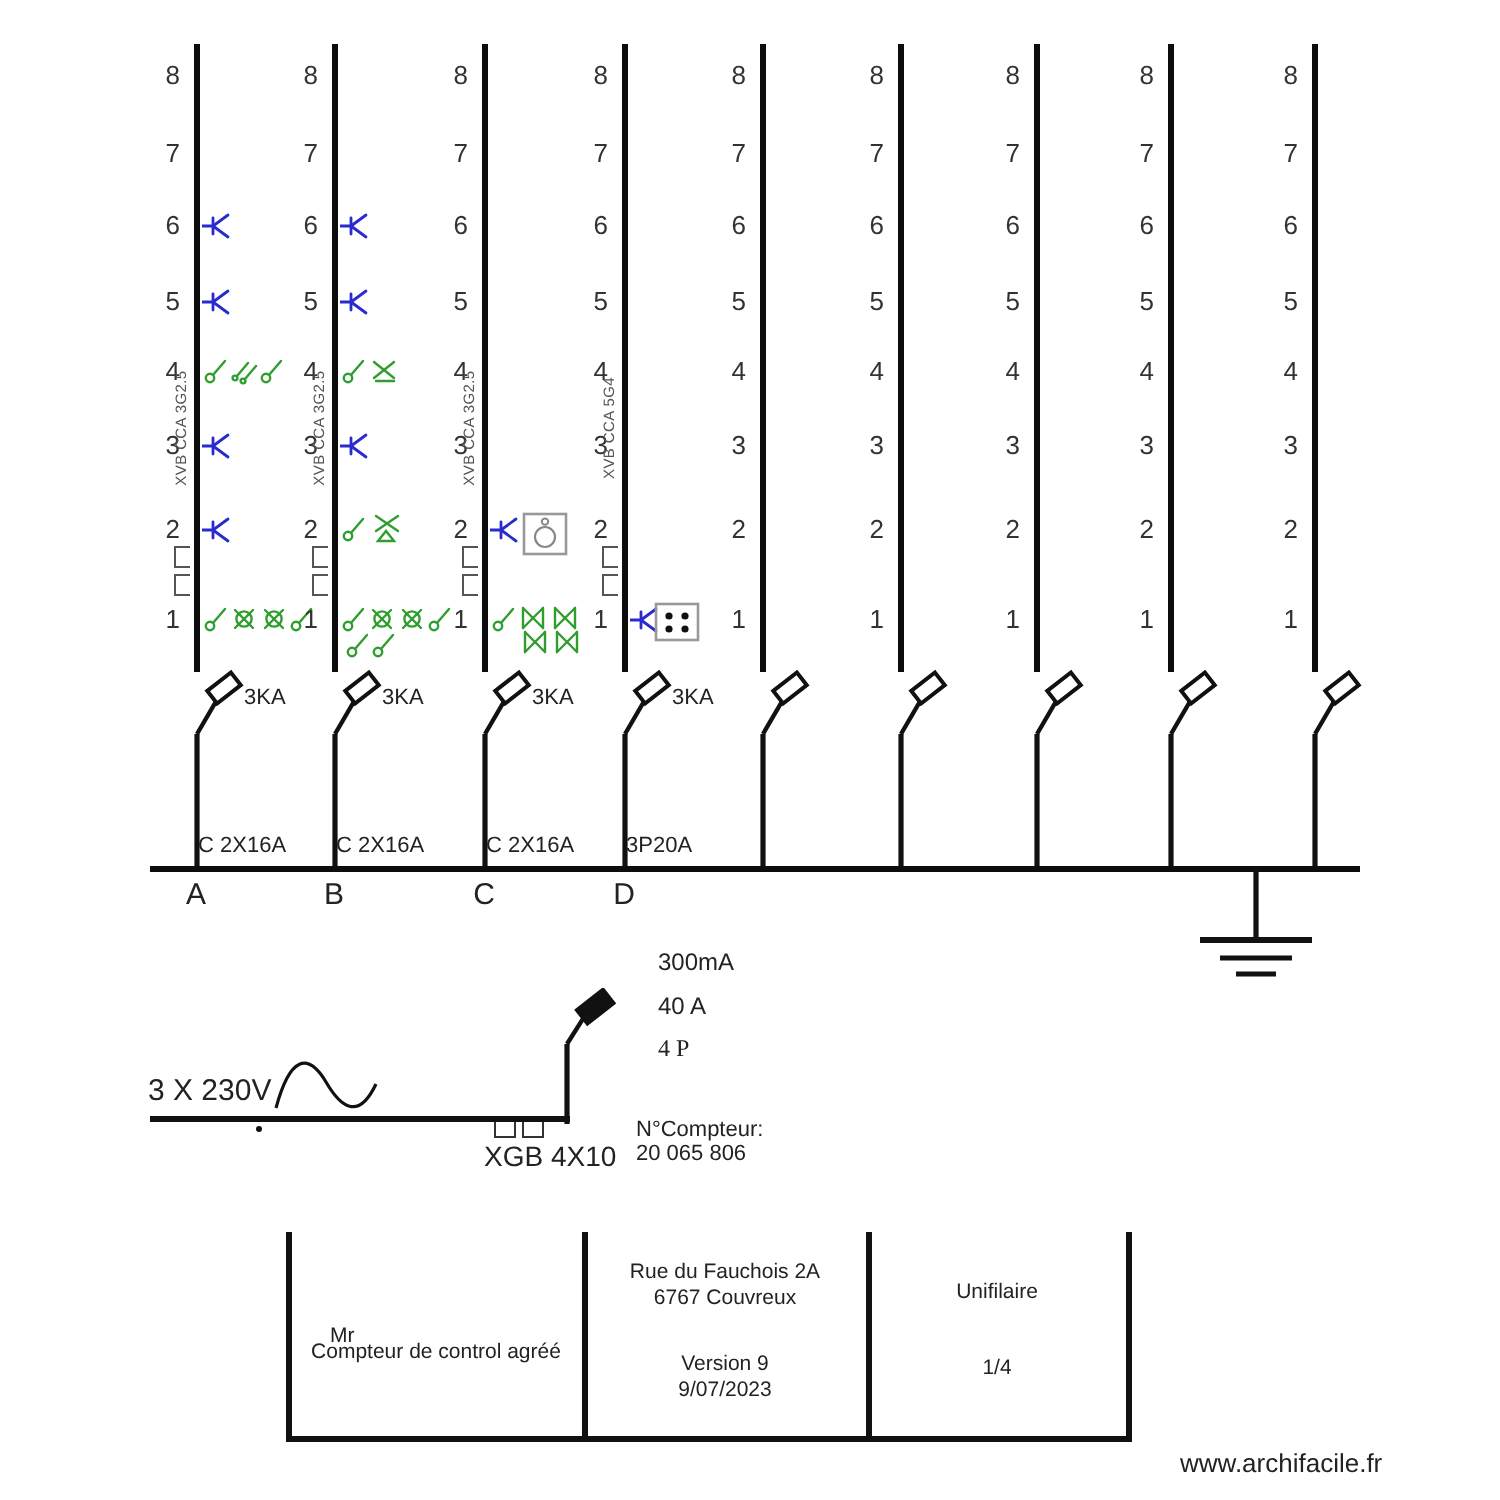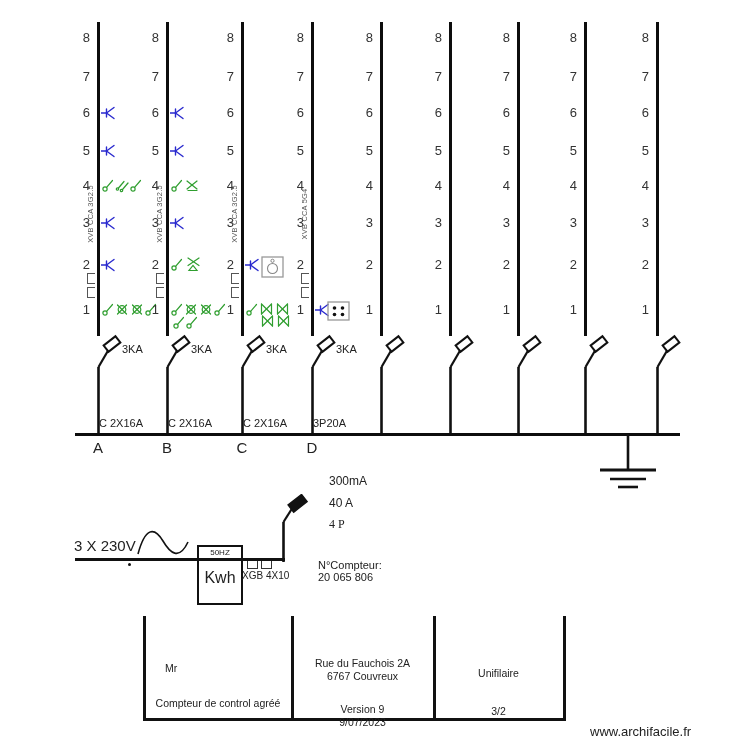--- a/index.html
+++ b/index.html
@@ -12,21 +12,21 @@
          transform:rotate(-90deg);letter-spacing:.2px;white-space:nowrap;}
   .bracket{position:absolute;width:7px;height:9px;border-left:1.5px solid #555;
            border-top:1.5px solid #555;border-bottom:1.5px solid #555;}
   .ubracket{position:absolute;width:9px;height:7px;border-left:1.5px solid #333;
            border-right:1.5px solid #333;border-bottom:1.5px solid #333;}
   .lbl{position:absolute;font-size:11px;color:#222;white-space:nowrap;}
   .letter{position:absolute;font-size:15px;color:#222;width:18px;text-align:center;}
   .busbar{position:absolute;background:#0d0d0d;}
   .t{position:absolute;white-space:nowrap;color:#222;}
   .tv{position:absolute;width:2.5px;background:#111;top:616px;height:103px;}
-  .tcell{position:absolute;text-align:center;font-size:10.5px;color:#222;margin-top:27px;}
+  .tcell{position:absolute;text-align:center;font-size:10.5px;color:#222;}
   svg{display:block;}
 </style>
 </head>
 <body>
 
 <div id="stage">
 
   <div id="circuits-layer">
       <div class="cline" style="left:97px;top:22px;height:314px;"></div>
       <div class="rownum" style="left:68px;top:30px;">8</div>
@@ -464,28 +464,24 @@
   <div class="t" style="left:74px;top:537px;font-size:15px;">3 X 230V</div>
 
   <div class="abs" style="left:75px;top:558px;width:210px;height:2.5px;background:#111;"></div>
 
   <svg class="abs" style="left:136px;top:524px;" width="54" height="38" viewBox="0 0 54 38">
     <path d="M2,30 C9,4 18,2 27,17 C34,29 43,37 52,18" fill="none" stroke="#111" stroke-width="1.6"></path>
   </svg>
 
   <div class="abs" style="left:128px;top:563px;width:3px;height:3px;background:#111;border-radius:50%;"></div>
 
-  <div class="abs" style="left:197px;top:545px;width:42px;height:56px;border:2px solid #111;">
-    <div style="position:absolute;left:0;right:0;top:1px;text-align:center;font-size:8px;color:#222;">50HZ</div>
-    <div style="position:absolute;left:0;right:0;top:22px;text-align:center;font-size:16px;color:#222;">Kwh</div>
-  </div>
 
   <div class="ubracket" style="left:247px;top:561px;"></div>
   <div class="ubracket" style="left:261px;top:561px;"></div>
-  <div class="t" style="left:242px;top:570px;font-size:10px;">XGB 4X10</div>
+  <div class="t" style="left:242px;top:570px;font-size:14px;">XGB 4X10</div>
 
   <svg class="abs" style="left:278px;top:494px;" width="34" height="70" viewBox="0 0 34 70">
     <line x1="5.5" y1="68" x2="5.5" y2="28" stroke="#111" stroke-width="2.6"></line>
     <line x1="5.5" y1="28" x2="15" y2="13" stroke="#111" stroke-width="2.2"></line>
     <g transform="rotate(-38 20 9)">
       <rect x="11" y="4.5" width="17" height="9" fill="#111" stroke="#111" stroke-width="1.5"></rect>
     </g>
   </svg>
 
   <div class="t" style="left:329px;top:474px;font-size:12px;">300mA</div>
@@ -503,16 +499,16 @@
 
   <div class="t" style="left:165px;top:626px;font-size:10.5px;margin-top:36px;">Mr</div>
   <div class="tcell" style="left:146px;top:670px;width:144px;">Compteur de control agréé</div>
 
   <div class="tcell" style="left:293px;top:630px;width:139px;">Rue du Fauchois 2A</div>
   <div class="tcell" style="left:293px;top:643px;width:139px;">6767 Couvreux</div>
   <div class="tcell" style="left:293px;top:676px;width:139px;">Version 9</div>
   <div class="tcell" style="left:293px;top:689px;width:139px;">9/07/2023</div>
 
   <div class="tcell" style="left:435px;top:640px;width:127px;">Unifilaire</div>
-  <div class="tcell" style="left:435px;top:678px;width:127px;">3/2</div>
+  <div class="tcell" style="left:435px;top:678px;width:127px;">1/4</div>
 
   <div class="t" style="left:590px;top:724px;font-size:13px;">www.archifacile.fr</div>
 </div>
 
 </body></html>

